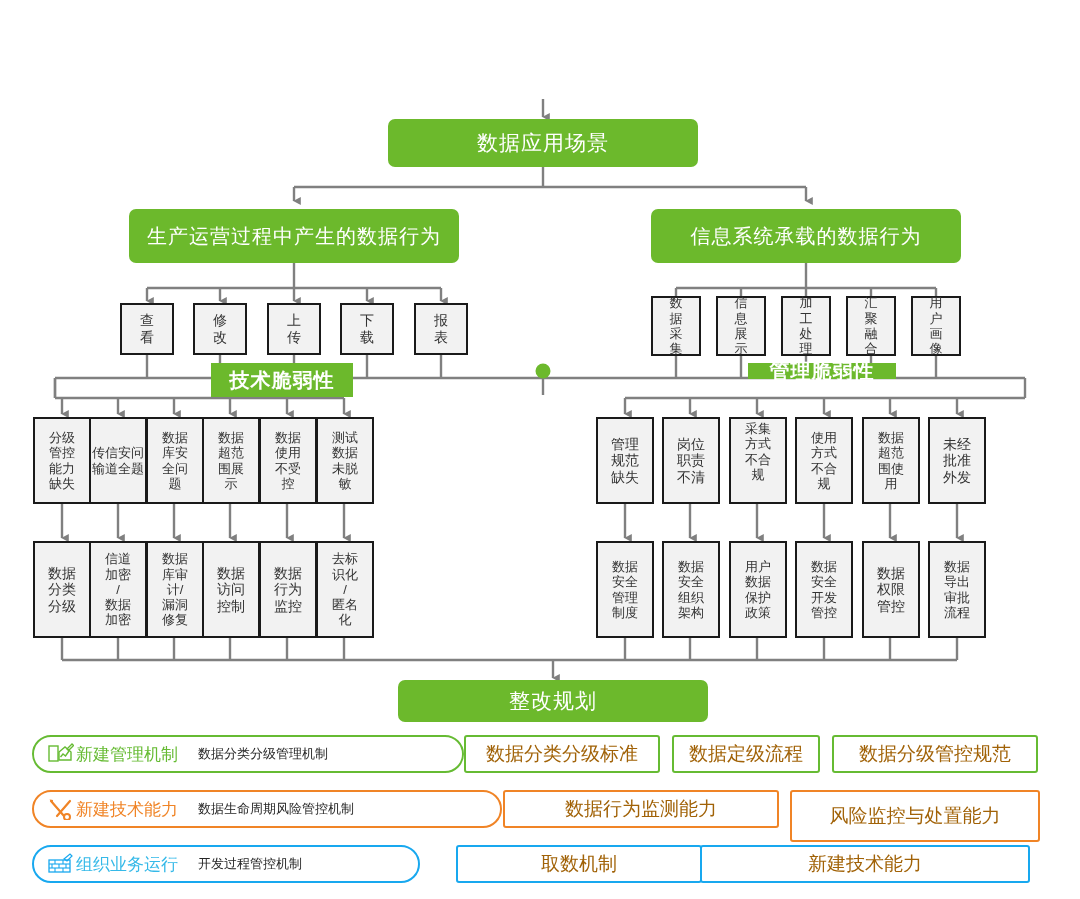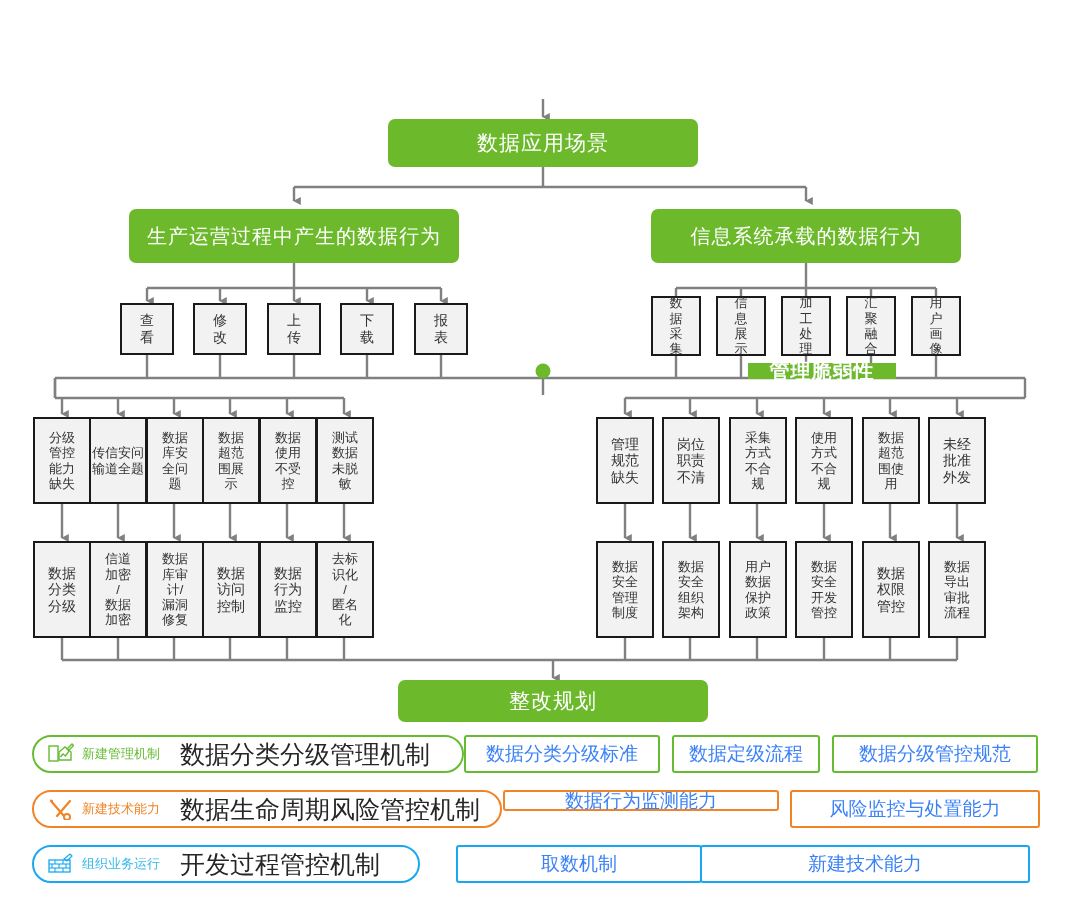--- a/index.html
+++ b/index.html
@@ -72,35 +72,34 @@
   .pill.rect  { border-radius: 3px; }
   .pill-icon {
     display: inline-flex;
     align-items: center;
     justify-content: center;
     width: 30px; height: 26px;
     margin-left: 12px;
     flex: none;
   }
   .pill-tag {
+    font-size: 17px;
+    text-align: center;
+  }
+  .pill-title {
     font-size: 13px;
-    margin-left: 6px;
-    text-align: center;
-  }
-  .pill-title {
-    font-size: 25px;
     color: #262626;
     margin-left: 20px;
     margin-right: 16px;
   }
   .pill-center {
     width: 100%;
     text-align: center;
     font-size: 19px;
-    color: #3b82f6;
+    color: #a16207;
   }
   .g-green { border: 2px solid #66bb33; }
   .g-green .pill-tag { color: #66bb33; }
   .g-orange { border: 2px solid #f08426; }
   .g-orange .pill-tag { color: #f08426; }
   .g-blue { border: 2px solid #18a8ef; }
   .g-blue .pill-tag { color: #35b9e8; }
 </style>
 </head>
 <body>
@@ -271,20 +270,23 @@
         <span class="txt">合</span>
       </div>
       <div class="node gbox tall" title="用户画像" style="left: 911px; top: 296px; width: 50px; height: 60px; flex-direction: column; justify-content: center;">
         <span class="txt">用</span>
         <span class="txt">户</span>
         <span class="txt">画</span>
         <span class="txt">像</span>
       </div>
     </div>
 
+  <div class="node green-tag" style="left:211px; top:363px; width:142px; height:34px;">
+    <span>技术脆弱性</span>
+  </div>
   <div class="node green-tag" style="left:748px; top:363px; width:148px; height:16px;">
     <span>管理脆弱性</span>
   </div>
 
   <div id="tech-issues-layer">
       <div class="node gbox tall" title="分级管控能力缺失" style="left: 33px; top: 417px; width: 58px; height: 87px; flex-direction: column; justify-content: center;">
         <span class="txt">分级</span>
         <span class="txt">管控</span>
         <span class="txt">能力</span>
         <span class="txt">缺失</span>
@@ -362,21 +364,21 @@
       <div class="node gbox" title="管理规范缺失" style="left: 596px; top: 417px; width: 58px; height: 87px; flex-direction: column; justify-content: center;">
         <span class="txt">管理</span>
         <span class="txt">规范</span>
         <span class="txt">缺失</span>
       </div>
       <div class="node gbox" title="岗位职责不清" style="left: 662px; top: 417px; width: 58px; height: 87px; flex-direction: column; justify-content: center;">
         <span class="txt">岗位</span>
         <span class="txt">职责</span>
         <span class="txt">不清</span>
       </div>
-      <div class="node gbox tall" title="采集方式不合规" style="left: 729px; top: 417px; width: 58px; height: 87px; flex-direction: column; justify-content: center;">
+      <div class="node gbox tall" title="采集方式不合规" style="left: 729px; top: 417px; width: 58px; height: 87px; flex-direction: column; justify-content: flex-start;">
         <span class="txt">采集</span>
         <span class="txt">方式</span>
         <span class="txt">不合</span>
         <span class="txt">规</span>
       </div>
       <div class="node gbox tall" title="使用方式不合规" style="left: 795px; top: 417px; width: 58px; height: 87px; flex-direction: column; justify-content: center;">
         <span class="txt">使用</span>
         <span class="txt">方式</span>
         <span class="txt">不合</span>
         <span class="txt">规</span>
@@ -462,24 +464,24 @@
           <svg width="26" height="22" viewBox="0 0 26 22">
             <path d="M3 3 L16 18" stroke="#f08426" stroke-width="2.2" fill="none" stroke-linecap="round"></path>
             <path d="M22 3 L9 18" stroke="#f08426" stroke-width="2.2" fill="none" stroke-linecap="round"></path>
             <path d="M1.5 1.5 L5 2 L4.5 5.5 Z" fill="#f08426"></path>
             <circle cx="19" cy="19" r="3" fill="none" stroke="#f08426" stroke-width="2"></circle>
           </svg>
         </span>
         <span class="pill-tag">新建技术能力</span>
         <span class="pill-title">数据生命周期风险管控机制</span>
       </div>
-      <div class="pill rect g-orange" style="left: 503px; top: 790px; width: 276px; height: 21px;">
+      <div class="pill rect g-orange" style="left: 503px; top: 790px; width: 276px; height: 38px;">
         <span class="pill-center">数据行为监测能力</span>
       </div>
-      <div class="pill rect g-orange" style="left: 790px; top: 790px; width: 250px; height: 38px;">
+      <div class="pill rect g-orange" style="left: 790px; top: 790px; width: 250px; height: 52px;">
         <span class="pill-center">风险监控与处置能力</span>
       </div>
       <div class="pill round g-blue" style="left: 32px; top: 845px; width: 388px; height: 38px;">
         <span class="pill-icon">
           <svg width="26" height="22" viewBox="0 0 26 22">
             <rect x="1" y="7" width="21" height="12" fill="none" stroke="#18a8ef" stroke-width="1.3"></rect>
             <line x1="1" y1="11" x2="22" y2="11" stroke="#18a8ef" stroke-width="1.1"></line>
             <line x1="1" y1="15" x2="22" y2="15" stroke="#18a8ef" stroke-width="1.1"></line>
             <line x1="7" y1="7" x2="7" y2="11" stroke="#18a8ef" stroke-width="1.1"></line>
             <line x1="15" y1="7" x2="15" y2="11" stroke="#18a8ef" stroke-width="1.1"></line>

